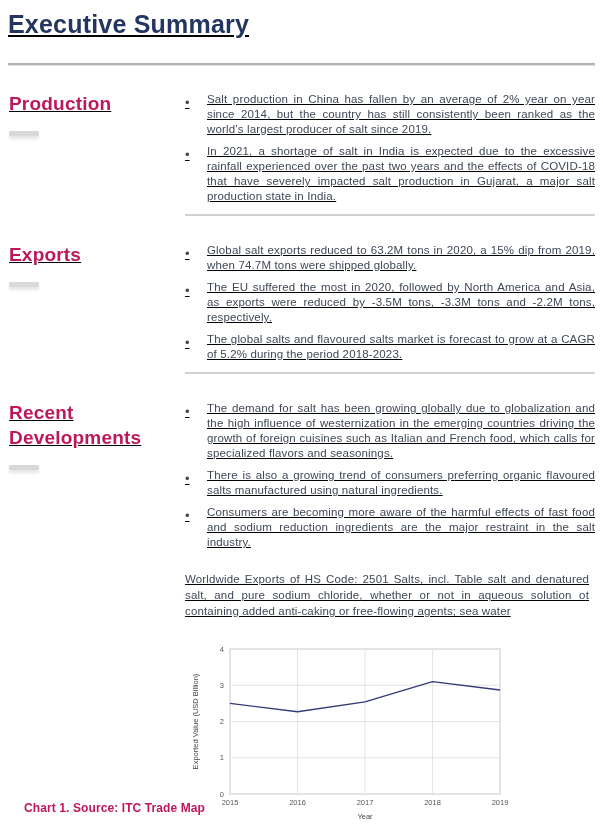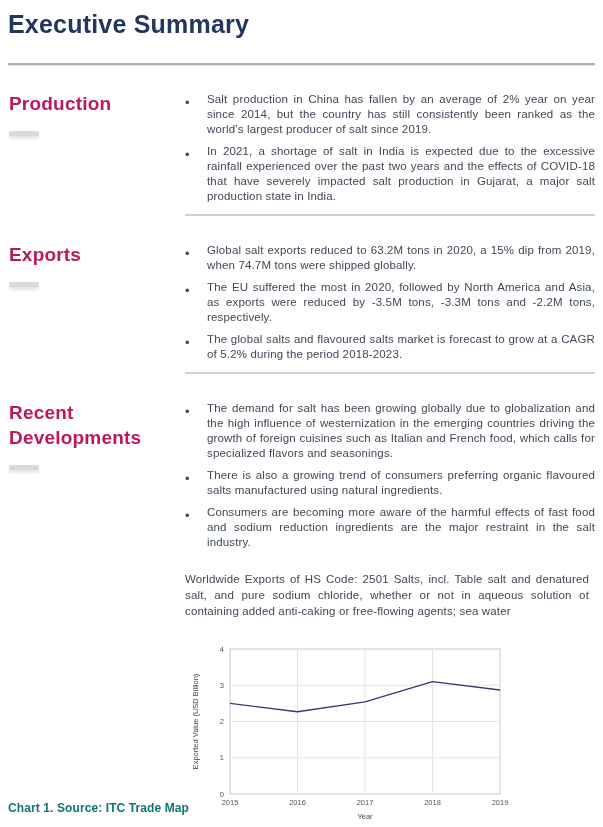--- a/index.html
+++ b/index.html
@@ -5,20 +5,21 @@
   * { box-sizing: border-box; }
   html, body { margin: 0; padding: 0; background: #ffffff; }
   .page {
     width: 603px;
     height: 827px;
     background: #ffffff;
     font-family: "Liberation Sans", sans-serif;
     padding: 6px 8px 4px 8px;
     position: relative;
     overflow: hidden;
+    text-decoration: underline;
   }
   .page-title {
     font-size: 25px;
     font-weight: 600;
     color: #23365f;
     margin: 0;
     line-height: 36px;
     letter-spacing: 0.2px;
   }
   .title-rule {
@@ -76,25 +77,25 @@
     font-size: 11.5px;
     line-height: 16px;
     color: #3f4857;
     text-align: justify;
     letter-spacing: 0.15px;
     max-width: 404px;
   }
   .chart-wrap { margin: 22px 0 0 3px; }
   .footer-caption {
     position: absolute;
-    left: 8px;
+    left: 24px;
     bottom: 12px;
     font-size: 12px;
     font-weight: 600;
-    color: #0f766e;
+    color: #be185d;
     letter-spacing: 0.1px;
   }
 </style>
 </head>
 <body>
 
 <div class="page">
 
   <h1 class="page-title">Executive Summary</h1>
   <hr class="title-rule">

